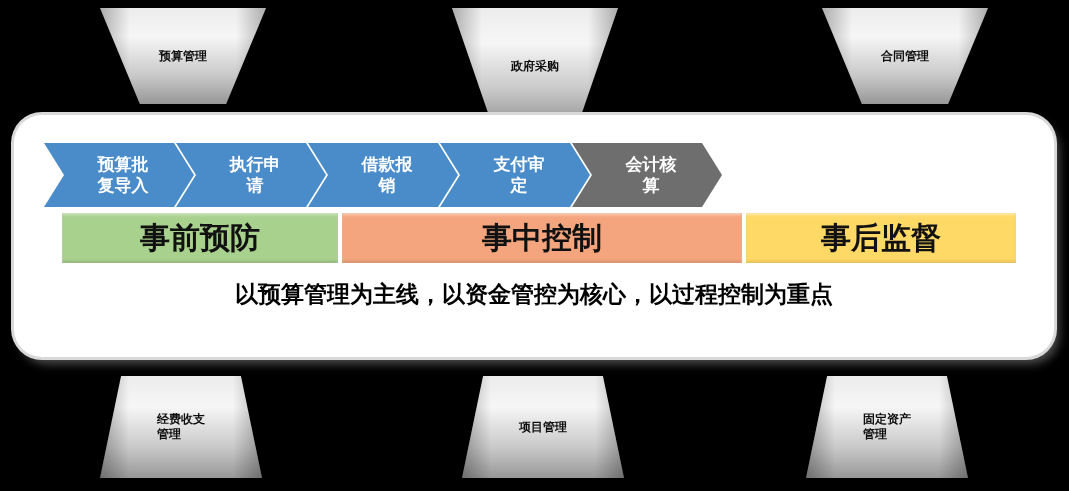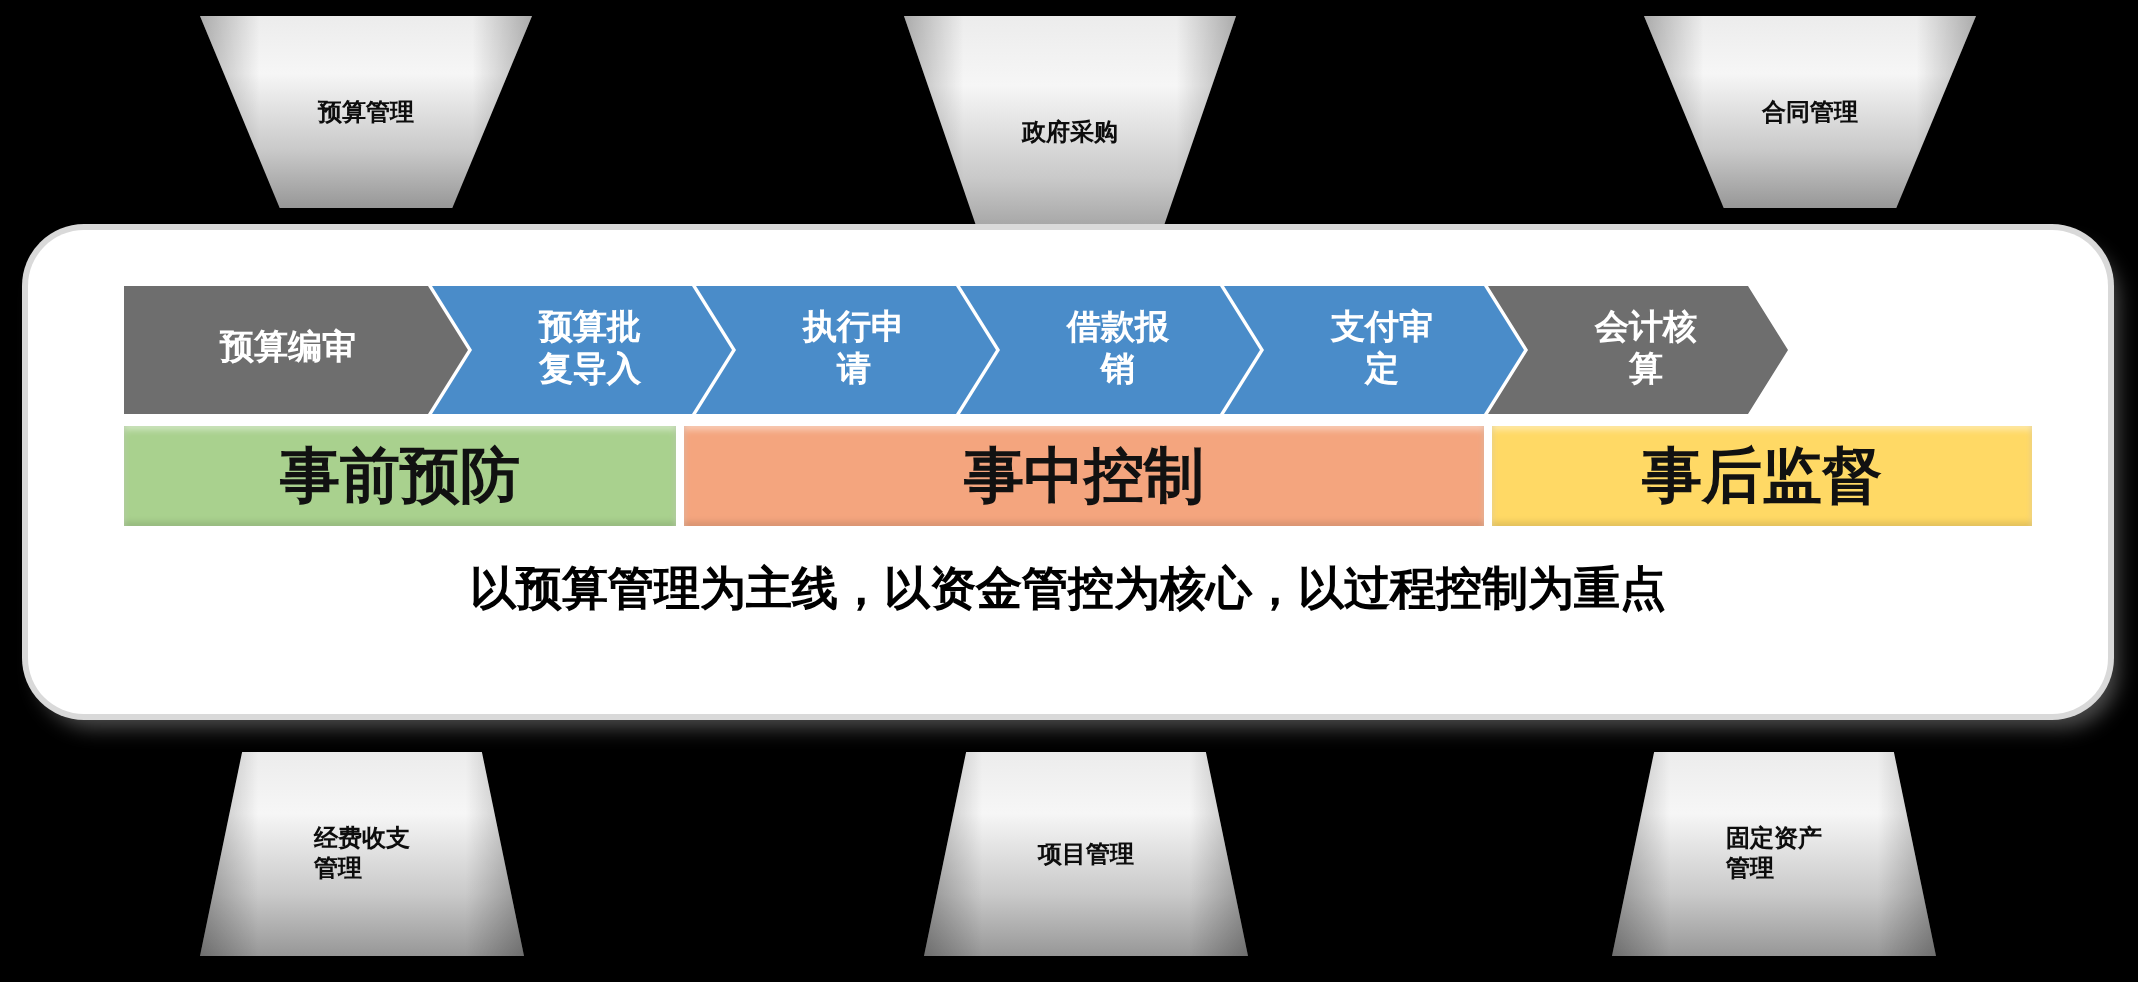--- a/index.html
+++ b/index.html
@@ -134,23 +134,20 @@
   <div class="trap trap-down t2">
     <span class="prewrap">政府采购</span>
   </div>
   <div class="trap trap-down t3">
     <span class="prewrap">合同管理</span>
   </div>
 
   <div class="panel">
 
     <div class="chevrons">
-      <div class="chev first" style="background: rgb(110, 110, 110);">
-        <span class="prewrap">预算编审</span>
-      </div>
       <div class="chev" style="background: rgb(74, 140, 201);">
         <span class="prewrap">预算批
 复导入</span>
       </div>
       <div class="chev" style="background: rgb(74, 140, 201);">
         <span class="prewrap">执行申
 请</span>
       </div>
       <div class="chev" style="background: rgb(74, 140, 201);">
         <span class="prewrap">借款报

